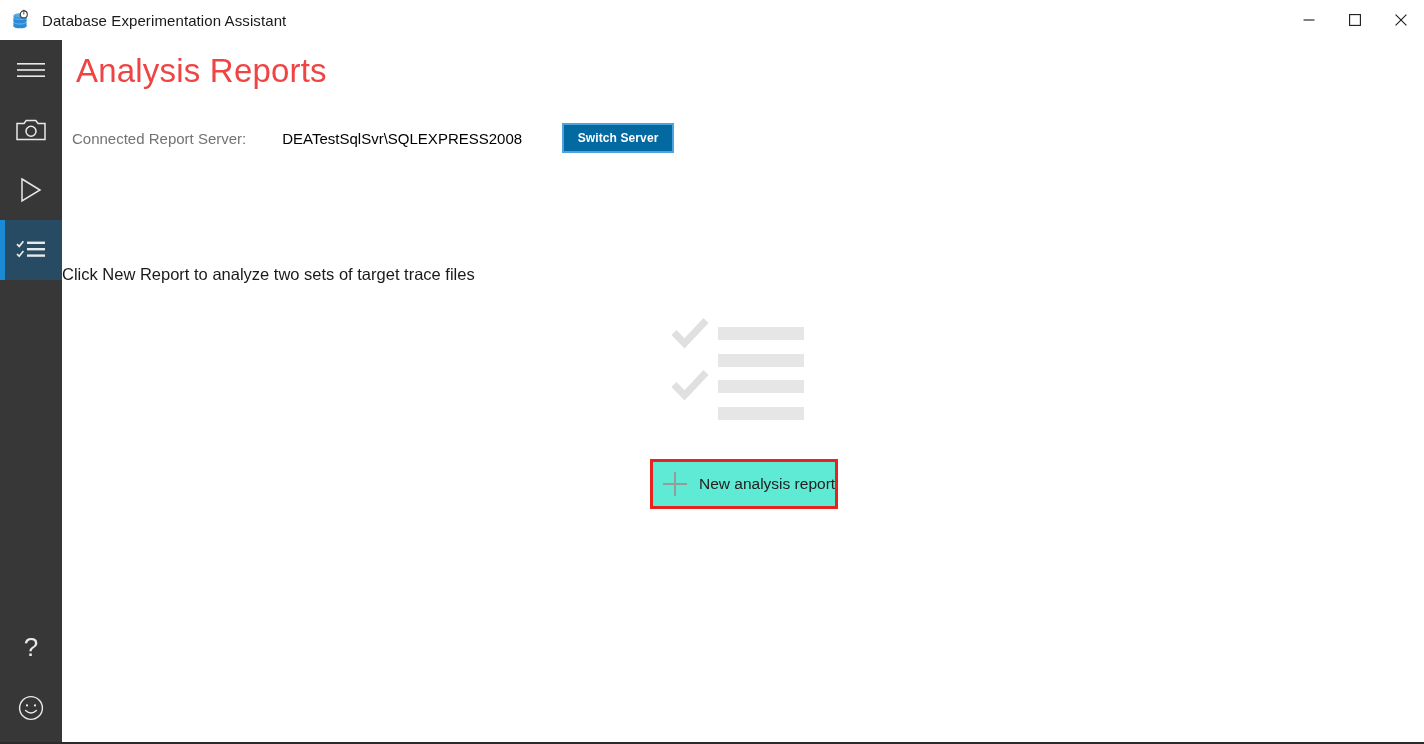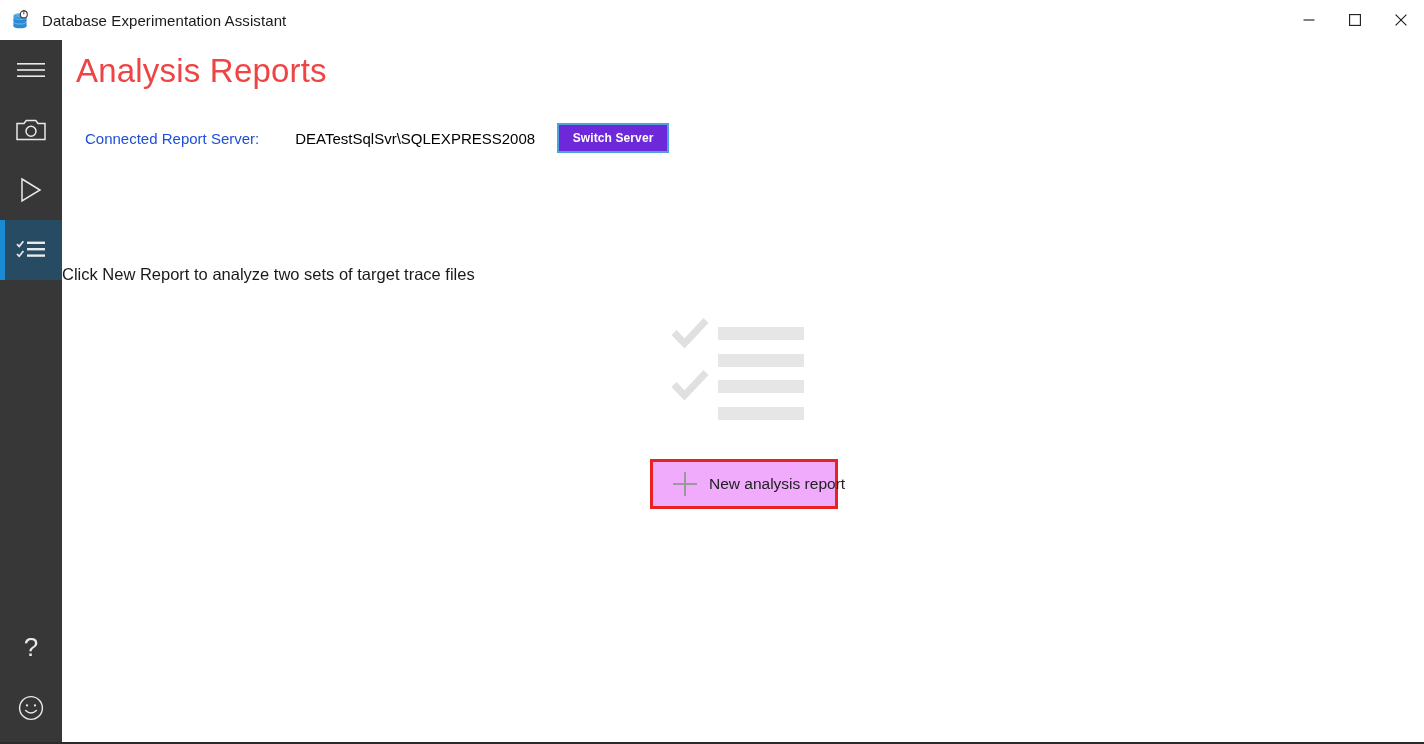--- a/index.html
+++ b/index.html
@@ -114,33 +114,32 @@
 
   .server-row {
     position: absolute;
     left: 10px; top: 80px;
     height: 36px;
     display: flex;
     align-items: center;
   }
   .server-label {
     font-size: 15px;
-    color: #1d4ed8;
+    color: #737373;
     white-space: nowrap;
-    margin-left: 13px;
   }
   .server-value {
     font-size: 15px;
     color: #000000;
     margin-left: 36px;
     white-space: nowrap;
   }
   .switch-btn {
-    margin-left: 22px;
-    background: #6d28d9;
+    margin-left: 40px;
+    background: #0369a1;
     border: 2px solid #4fa3dd;
     color: #ffffff;
     font-size: 12px;
     font-weight: 600;
     padding: 0 0;
     height: 30px;
     min-width: 112px;
     display: inline-flex;
     align-items: center;
     justify-content: center;
@@ -177,23 +176,23 @@
     left: 588px;
     width: 188px;
     height: 50px;
     border: 3px solid #e8221f;
   }
   .new-report-btn {
     position: absolute;
     inset: 0;
     display: flex;
     align-items: center;
-    background: #f0abfc;
+    background: #5eead4;
     cursor: default;
-    padding-left: 20px;
+    padding-left: 10px;
   }
   .plus-icon {
     width: 24px; height: 24px;
     position: relative;
     flex: 0 0 auto;
     margin-right: 12px;
   }
   .plus-icon::before, .plus-icon::after {
     content: "";
     position: absolute;

